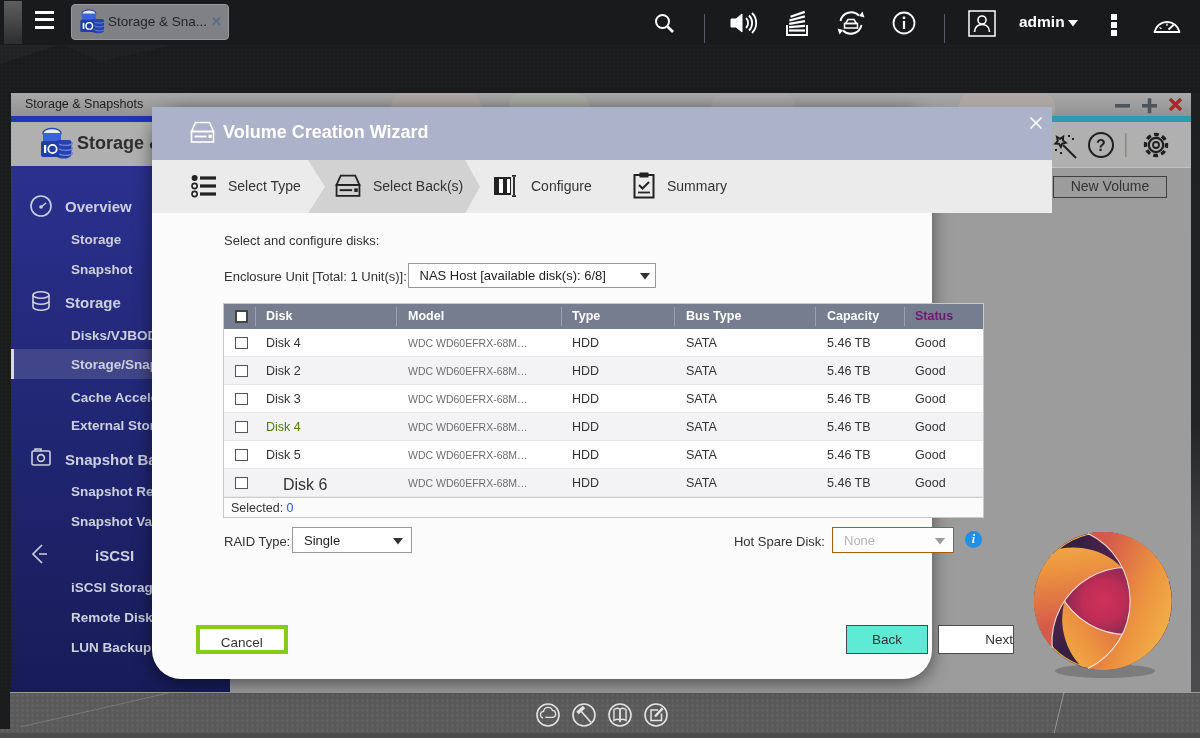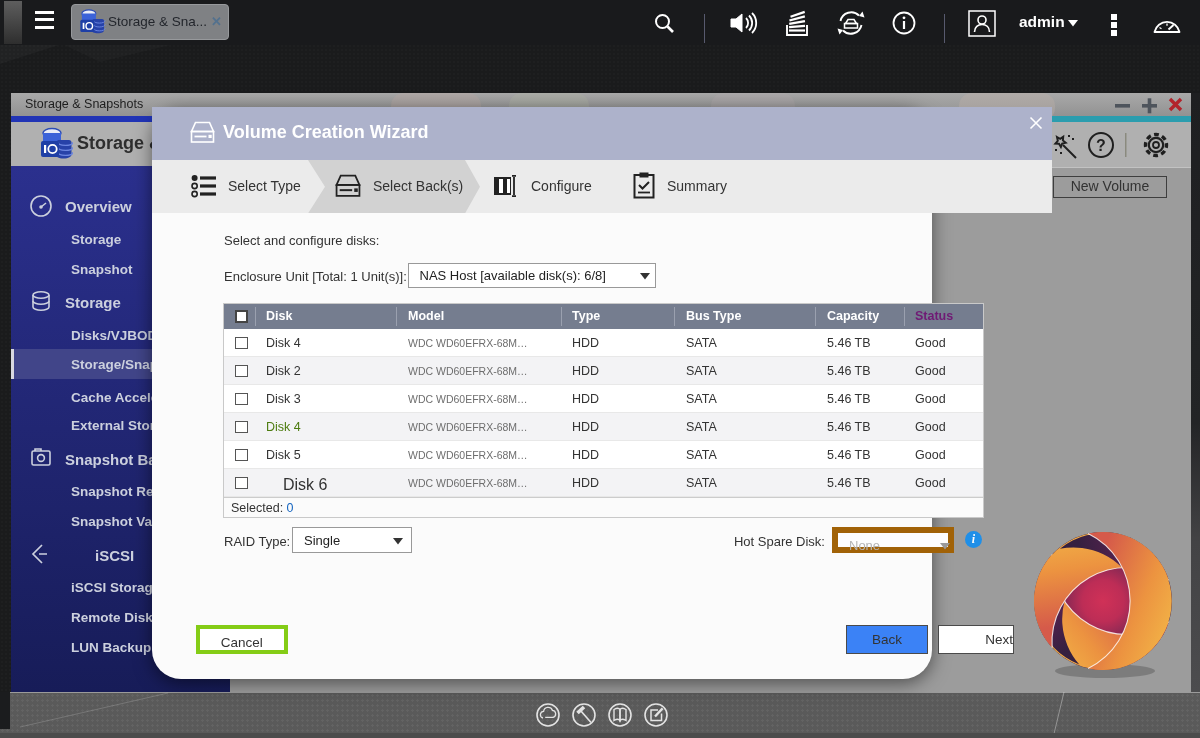--- a/index.html
+++ b/index.html
@@ -405,24 +405,24 @@
   </div>
 
   <div class="abs" style="left:72px;top:427px;font-size:13px;color:#333;">RAID Type:</div>
   <div class="abs" style="left:140px;top:419.5px;width:120px;height:26px;background:#fff;border:1px solid #999;">
     <div class="abs" style="left:11px;top:5px;font-size:13px;color:#222;">Single</div>
     <svg class="abs" style="left:100px;top:10px" width="10" height="7" viewBox="0 0 10 7">
         <path d="M0 0 h10 L5 6.5 z" fill="#333"></path>
       </svg>
   </div>
   <div class="abs" style="left:420px;top:427px;width:253px;text-align:right;font-size:13px;color:#333;">Hot Spare Disk:</div>
-  <div class="abs" style="left:680px;top:419.5px;width:122px;height:26px;background:#fdfdfd;border:6px solid #a16207;">
+  <div class="abs" style="left:680px;top:419.5px;width:122px;height:26px;background:#fdfdfd;border:1px solid #a16207;">
     <div class="abs" style="left:11px;top:5px;font-size:13px;color:#b5b5b5;">None</div>
     <svg class="abs" style="left:102px;top:10px" width="10" height="7" viewBox="0 0 10 7">
         <path d="M0 0 h10 L5 6.5 z" fill="#9a9a9a"></path>
       </svg>
   </div>
   <div class="abs" style="left:813px;top:424px;width:17px;height:17px;border-radius:50%;background:#1f8fe8;color:#fff;font-size:12px;font-weight:bold;text-align:center;line-height:17px;font-family:'Liberation Serif',serif;font-style:italic;">i</div>
 
   <div class="abs" style="left:43.5px;top:518px;width:92.5px;height:29px;background:#fff;border:4px solid #84cc16;font-size:13.5px;color:#333;text-align:center;line-height:27px;">Cancel</div>
-  <div class="abs" style="left:694px;top:518px;width:82px;height:29px;background:#3b82f6;border:1px solid #4a4a4a;font-size:13.5px;color:#333;text-align:center;line-height:27px;">Back</div>
+  <div class="abs" style="left:694px;top:518px;width:82px;height:29px;background:#5eead4;border:1px solid #4a4a4a;font-size:13.5px;color:#333;text-align:center;line-height:27px;">Back</div>
   <div class="abs" style="left:786px;top:518px;width:76px;height:29px;background:#fff;border:1px solid #4a4a4a;font-size:13.5px;color:#333;text-align:right;line-height:27px;">Next</div>
 </div>
 
 </body></html>

